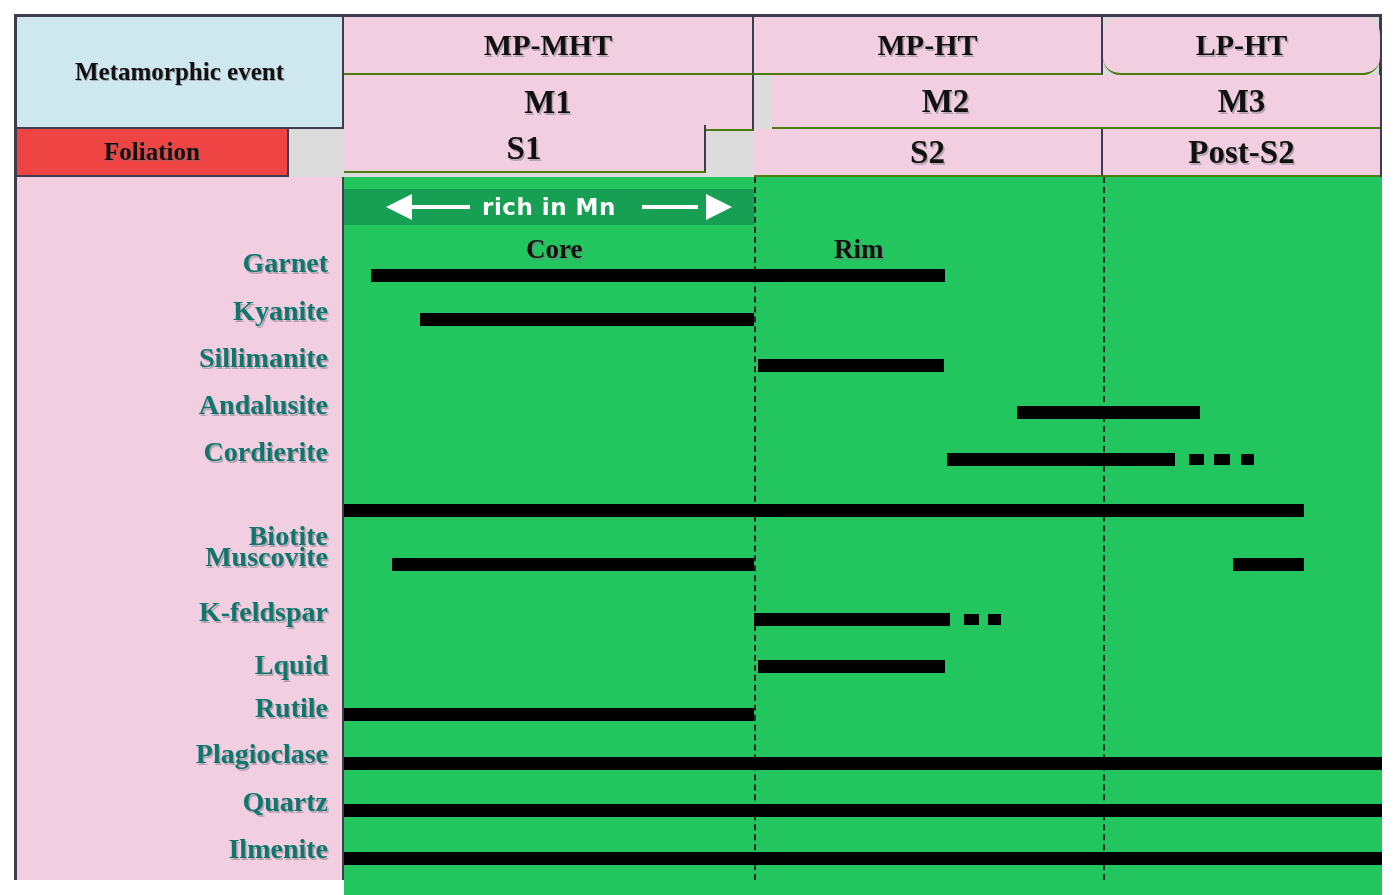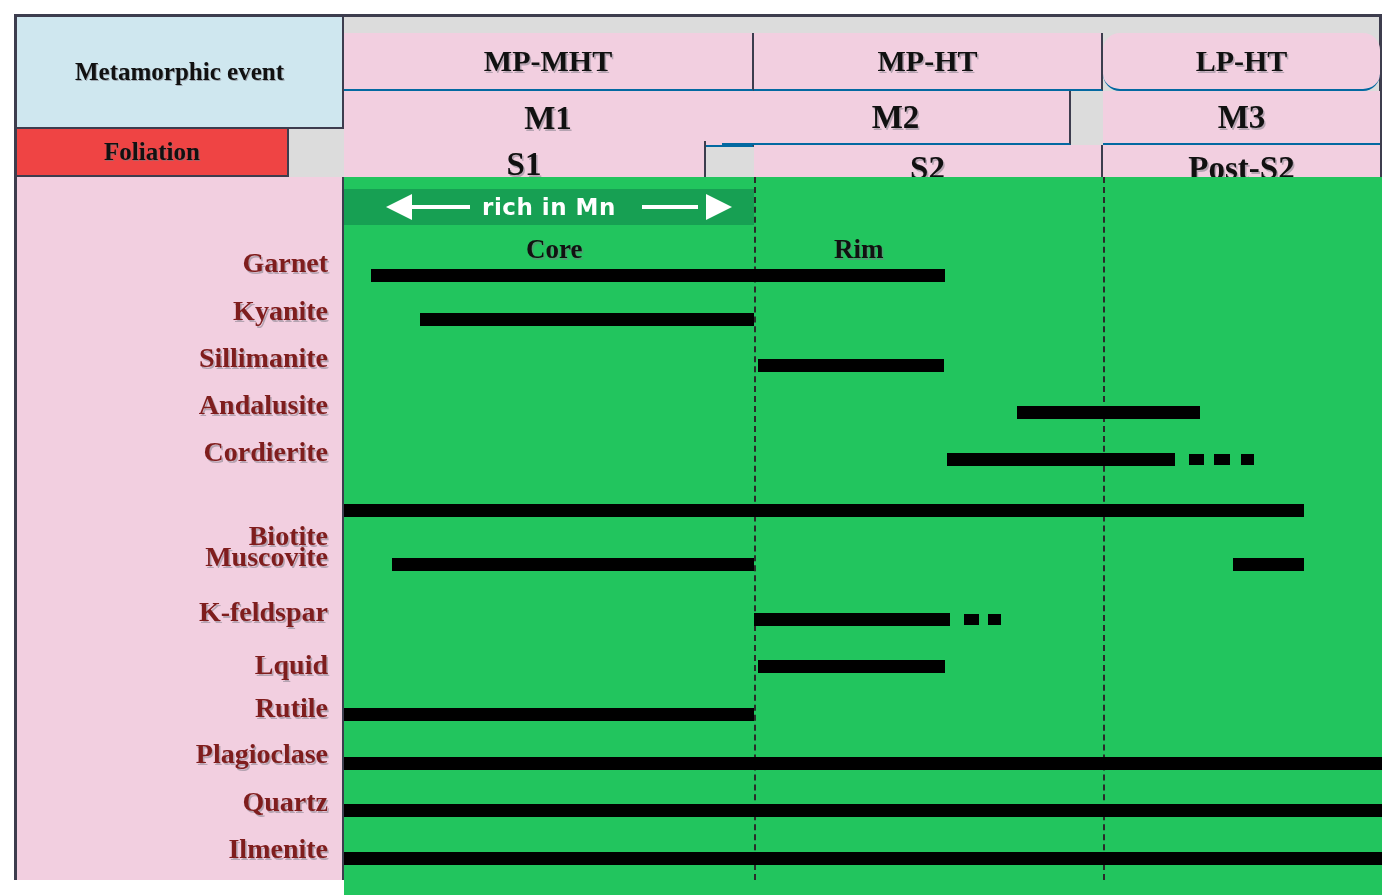--- a/index.html
+++ b/index.html
@@ -47,43 +47,42 @@
     box-sizing:border-box;
     display:flex;align-items:center;justify-content:center;
     font-size:25px;font-weight:bold;color:#111;
     text-shadow:1px 1px 0 rgba(120,120,130,.55);
   }
 
   .hcell{
     position:absolute;
     background:#f2cfe0;
     border-right:2px solid #3d3d4e;
-    border-bottom:2px solid #0369a1;
+    border-bottom:2px solid #4d7c0f;
     box-sizing:border-box;
     display:flex;align-items:center;justify-content:center;
     color:#111;
     text-shadow:1.5px 1.5px 0 rgba(120,120,130,.5);
     font-weight:bold;
     white-space:nowrap;
-    margin-top:16px;
   }
   .hcell.noright{border-right:none;}
 
   
   .names{
     position:absolute;left:0;top:160px;
     width:327px;height:703px;
     background:#f2cfe0;
     border-right:2px solid #3d3d4e;
     box-sizing:border-box;
   }
   .mname{
     position:absolute;
     right:14px;
-    font-size:28px;font-weight:bold;color:#7f1d1d;
+    font-size:28px;font-weight:bold;color:#0f766e;
     text-shadow:1.5px 1.5px 0 rgba(120,120,130,.5);
     white-space:nowrap;
     line-height:1;
   }
 
   
   .plot{
     position:absolute;left:327px;top:160px;
     width:1038px;height:859px;
     background:#22c55e;
@@ -167,21 +166,21 @@
       <div class="hcell" style="left:737px;top:0;width:349px;height:58px;font-size:30px;">
         <span>MP-HT</span>
       </div>
       <div class="hcell noright" style="left:1086px;top:0;width:277px;height:58px;font-size:30px;border-radius:17px;">
         <span>LP-HT</span>
       </div>
 
       <div class="hcell" style="left:327px;top:58px;width:410px;height:56px;font-size:33px;">
         <span>M1</span>
       </div>
-      <div class="hcell" style="left:705px;top:58px;width:349px;height:54px;font-size:33px;">
+      <div class="hcell" style="left:755px;top:58px;width:349px;height:54px;font-size:33px;">
         <span>M2</span>
       </div>
       <div class="hcell noright" style="left:1086px;top:58px;width:277px;height:54px;font-size:33px;">
         <span>M3</span>
       </div>
 
       <div class="hcell" style="left:327px;top:108px;width:362px;height:48px;font-size:33px;">
         <span>S1</span>
       </div>
       <div class="hcell" style="left:737px;top:112px;width:349px;height:48px;font-size:33px;">

